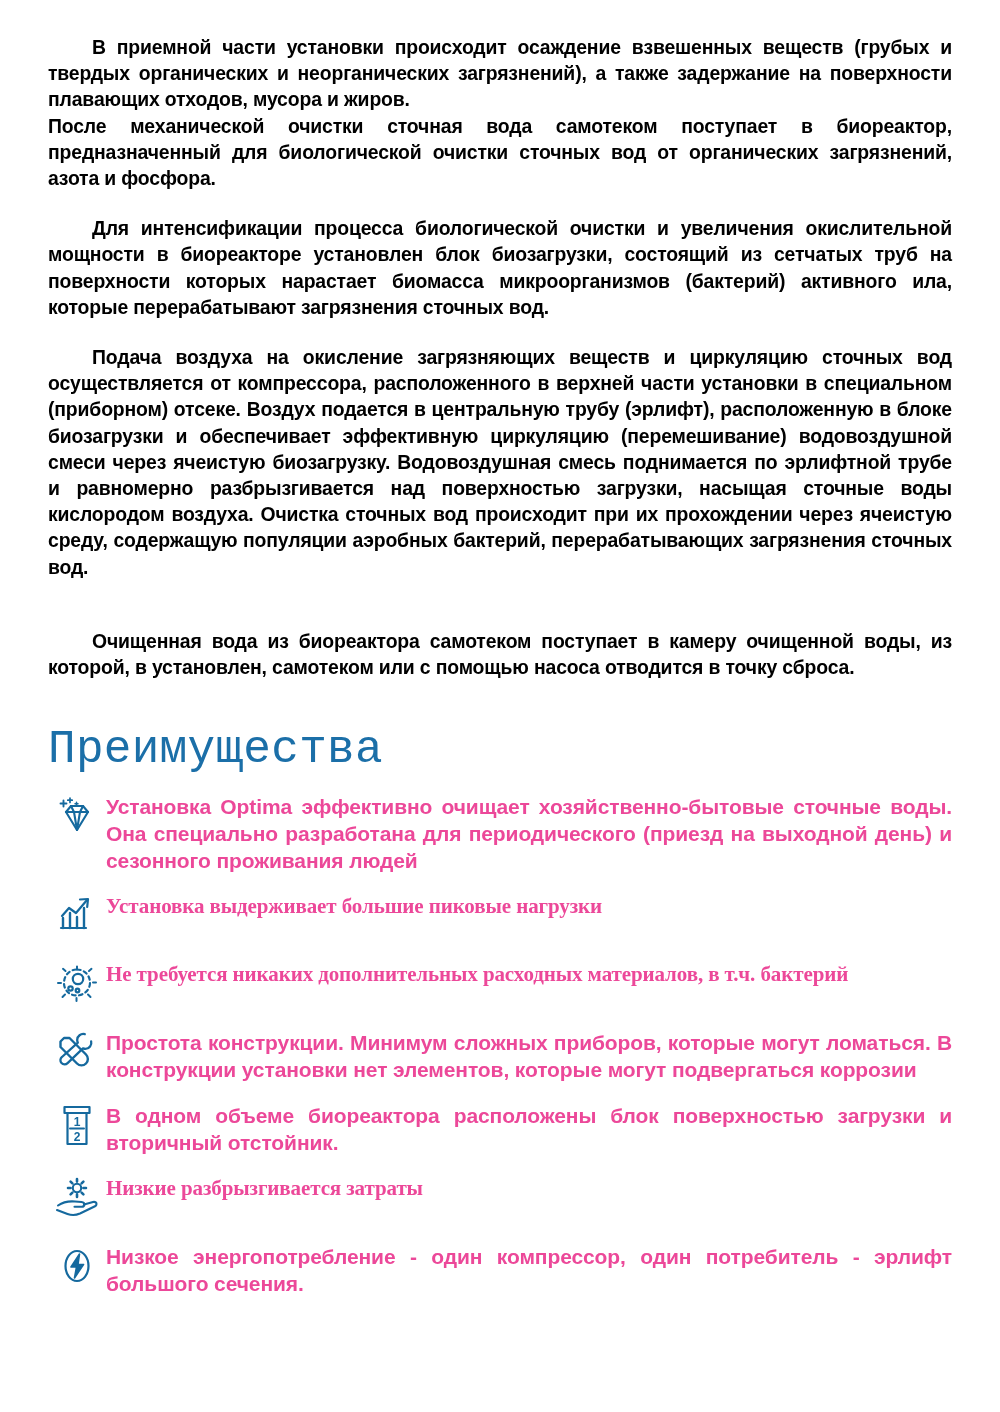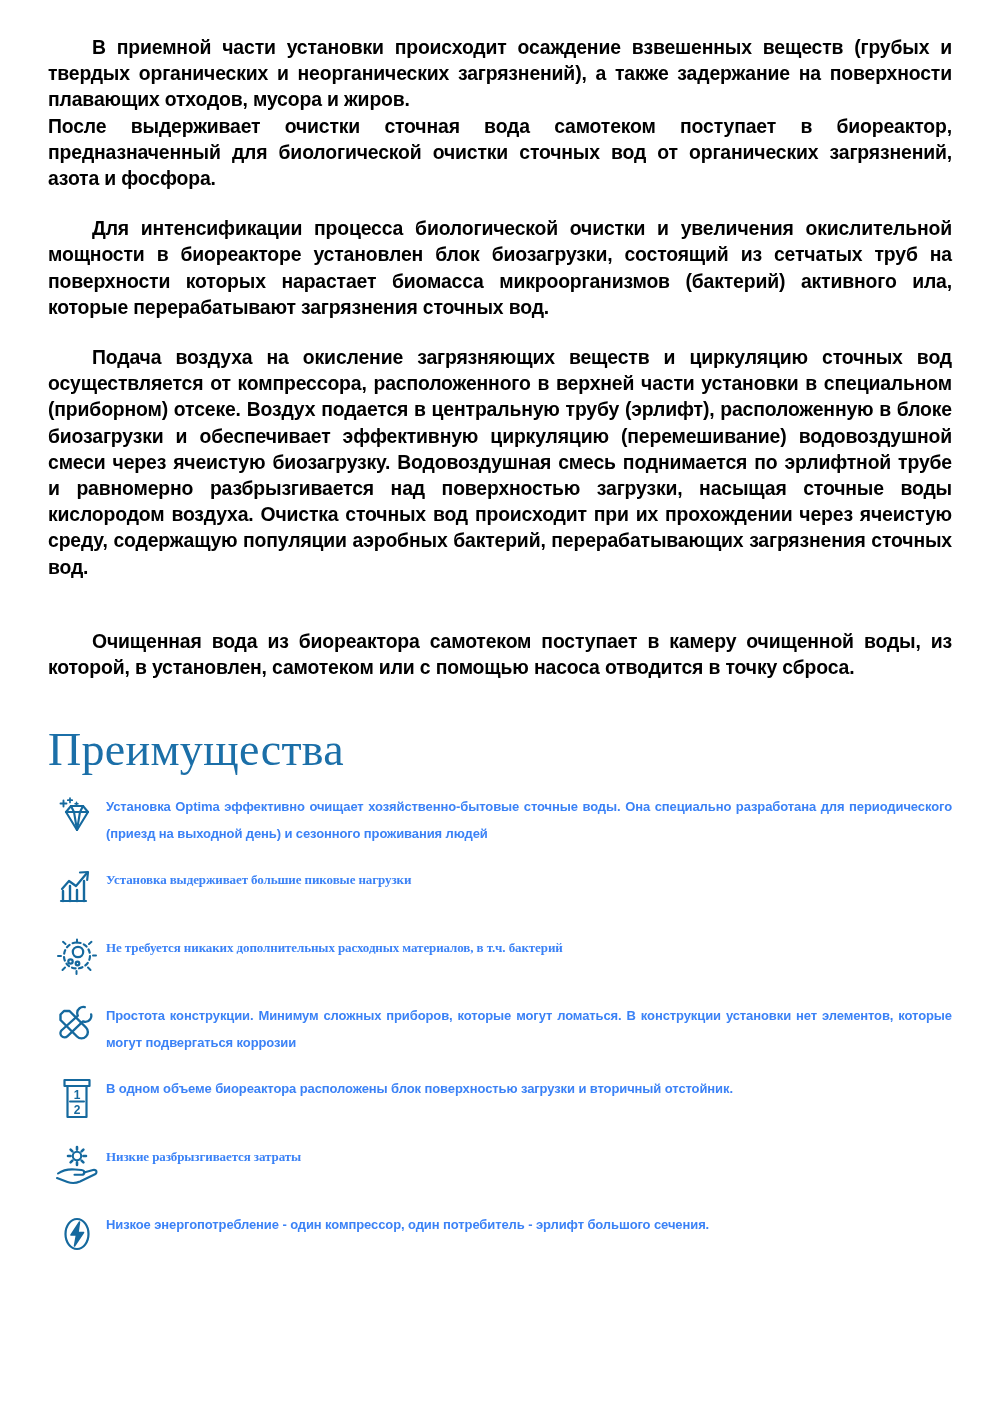--- a/index.html
+++ b/index.html
@@ -45,21 +45,21 @@
   
   .advantages-heading {
     color: #1B6FA8;
     font-size: 46px;
     line-height: 52px;
     font-weight: 400;
     letter-spacing: 0.3px;
     margin: 0;
     padding-top: 44px;
     padding-bottom: 16px;
-    font-family: Liberation Serif, serif;
+    font-family: Liberation Mono, monospace;
   }
 
   
   .adv-list {
     margin: 0;
     padding: 0;
     list-style: none;
   }
   .adv-item {
     display: flex;
@@ -73,22 +73,22 @@
     display: flex;
     align-items: flex-start;
     justify-content: center;
     padding-top: 2px;
   }
   .adv-icon svg {
     display: block;
   }
   .adv-text {
     flex: 1 1 auto;
-    color: #3b82f6;
-    font-size: 13px;
+    color: #ec4899;
+    font-size: 21px;
     line-height: 27px;
     font-weight: 700;
     letter-spacing: -0.1px;
     text-align: justify;
     text-align-last: left;
     padding-top: 1px;
   }
   .adv-text.nojust {
     text-align: center;
     font-family: Liberation Serif, serif;
@@ -96,21 +96,21 @@
 </style>
 </head>
 <body>
 
 <div class="page">
 
   <div>
 
     <p class="body-text para indent">В приемной части установки происходит осаждение взвешенных веществ (грубых и твердых органических и неорганических загрязнений), а также задержание на поверхности плавающих отходов, мусора и жиров.</p>
 
-    <p class="body-text para">После выдерживает очистки сточная вода самотеком поступает в биореактор, предназначенный для биологической очистки сточных вод от органических загрязнений, азота и фосфора.</p>
+    <p class="body-text para">После механической очистки сточная вода самотеком поступает в биореактор, предназначенный для биологической очистки сточных вод от органических загрязнений, азота и фосфора.</p>
 
     <div class="gap-md"></div>
 
     <p class="body-text para indent">Для интенсификации процесса биологической очистки и увеличения окислительной мощности в биореакторе установлен блок биозагрузки, состоящий из сетчатых труб на поверхности которых нарастает биомасса микроорганизмов (бактерий) активного ила, которые перерабатывают загрязнения сточных вод.</p>
 
     <div class="gap-md"></div>
 
     <p class="body-text para indent">Подача воздуха на окисление загрязняющих веществ и циркуляцию сточных вод осуществляется от компрессора, расположенного в верхней части установки в специальном (приборном) отсеке. Воздух подается в центральную трубу (эрлифт), расположенную в блоке биозагрузки и обеспечивает эффективную циркуляцию (перемешивание) водовоздушной смеси через ячеистую биозагрузку. Водовоздушная смесь поднимается по эрлифтной трубе и равномерно разбрызгивается над поверхностью загрузки, насыщая сточные воды кислородом воздуха. Очистка сточных вод  происходит при их прохождении через ячеистую среду, содержащую популяции аэробных бактерий, перерабатывающих загрязнения сточных вод.</p>
 
     <div class="gap-md"></div>

